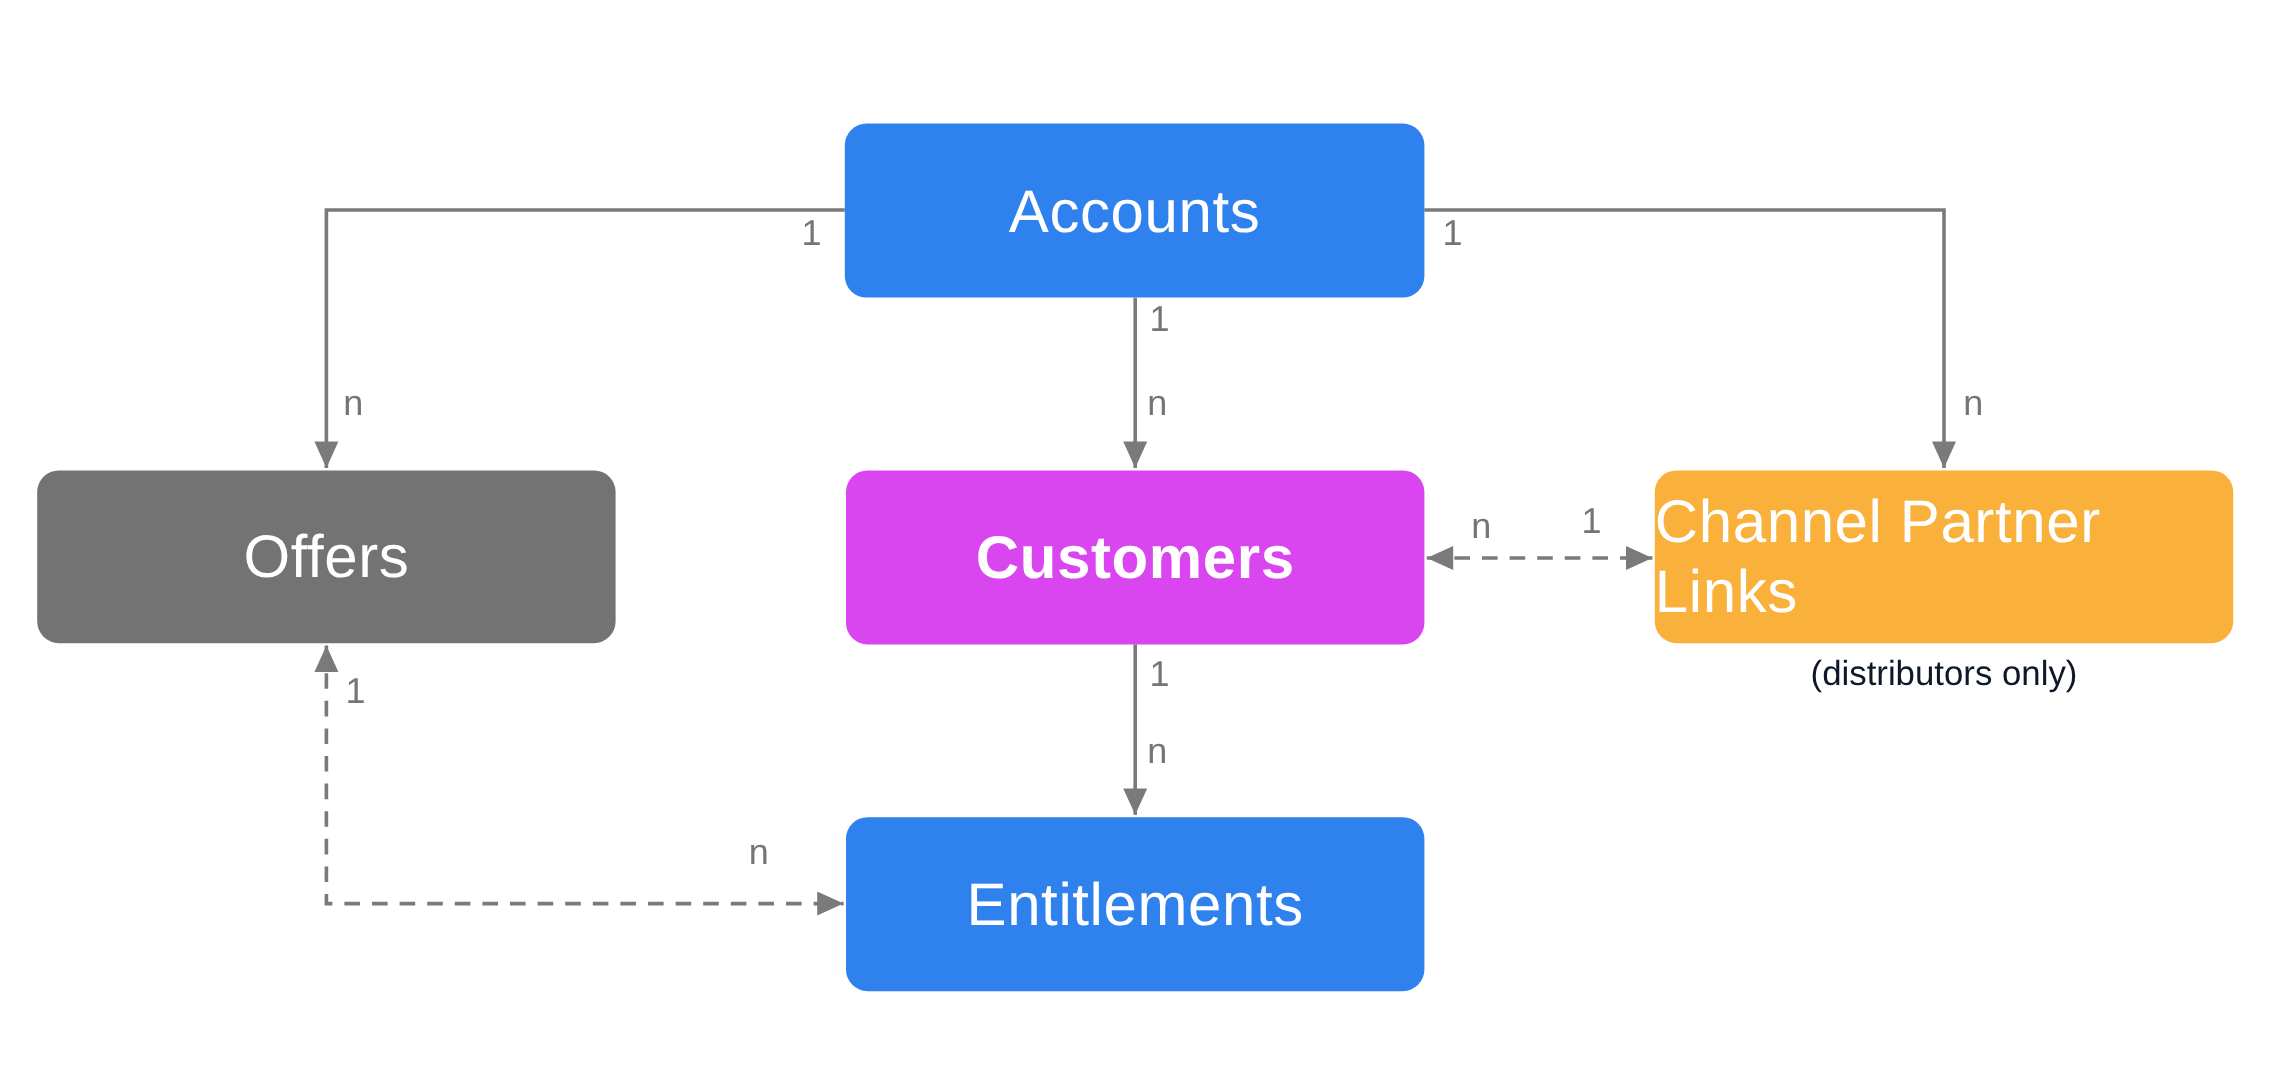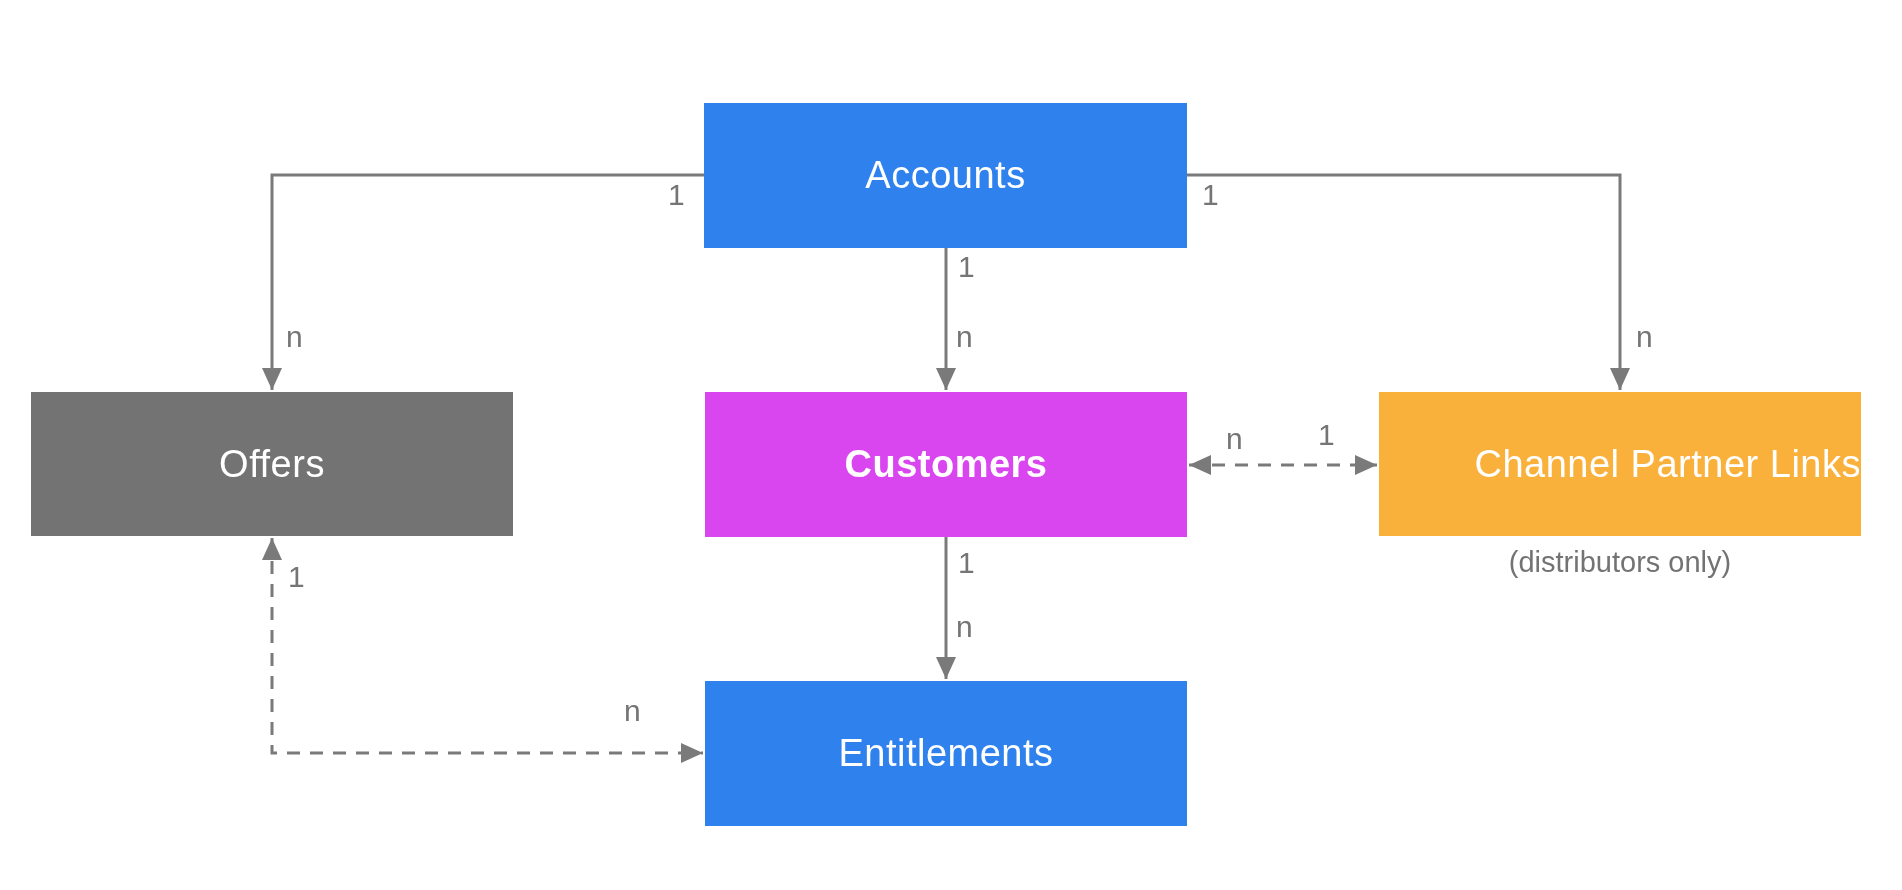--- a/index.html
+++ b/index.html
@@ -20,33 +20,34 @@
     left: 0; top: 0;
     width: 1902px;
     height: 890px;
   }
   .node {
     position: absolute;
     display: flex;
     align-items: center;
     justify-content: center;
     color: #ffffff;
-    font-size: 38px;
+    font-size: 50px;
     letter-spacing: 0.5px;
+    border-radius: 18px;
   }
   .node-accounts              { left: 704px;  top: 103px; width: 483px; height: 145px; }
   .node-offers                { left: 31px;   top: 392px; width: 482px; height: 144px; }
   .node-customers             { left: 705px;  top: 392px; width: 482px; height: 145px; }
   .node-channel-partner-links { left: 1379px; top: 392px; width: 482px; height: 144px; justify-content: flex-end; }
   .node-entitlements          { left: 705px;  top: 681px; width: 482px; height: 145px; text-align: right; }
   .caption {
     position: absolute;
     left: 1379px; top: 546px; width: 482px;
     text-align: center;
-    color: #737373;
+    color: #0f172a;
     font-size: 29px;
   }
   .mult {
     position: absolute;
     color: #757575;
     font-size: 30px;
     line-height: 1;
   }
   .mult-ao-1 { left: 668px;  top: 180px; }
   .mult-ao-n { left: 286px;  top: 322px; }

